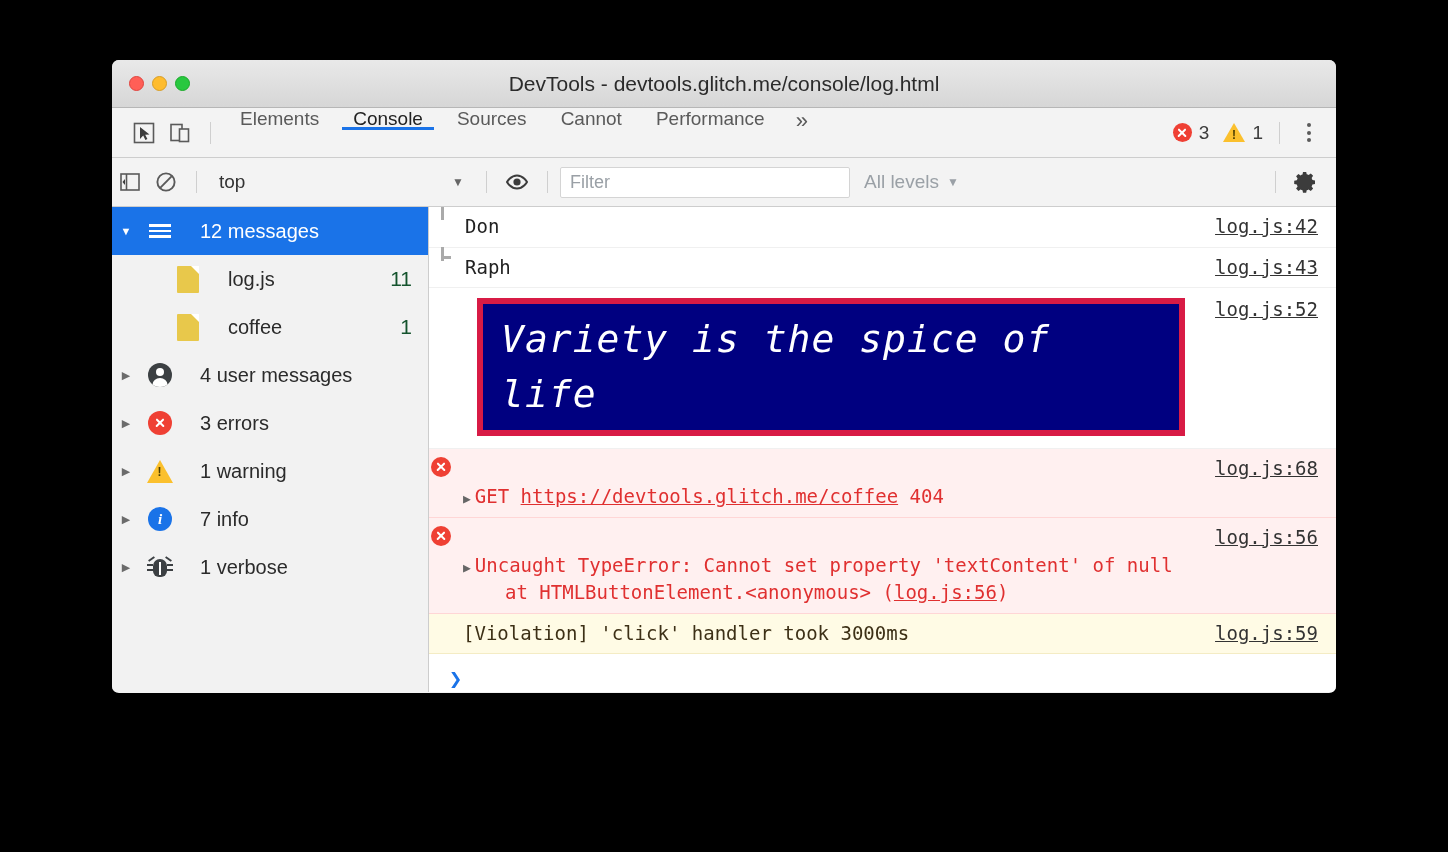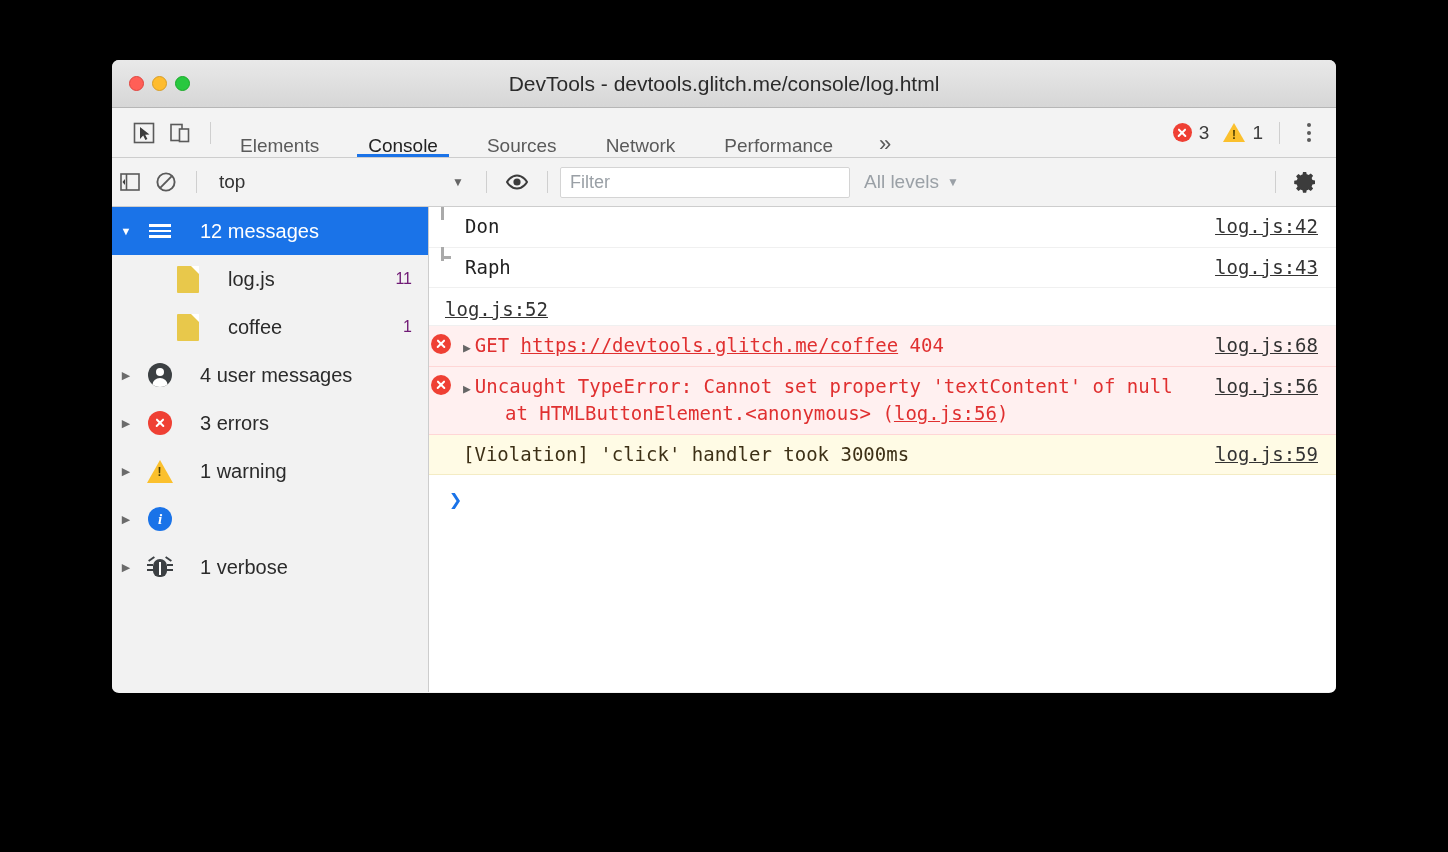--- a/index.html
+++ b/index.html
@@ -44,21 +44,21 @@
     border-bottom: 1px solid #cdcdcd;
     display: flex; align-items: center;
     padding-left: 14px;
   }
   .tool-icon {
     width: 36px; height: 36px;
     display: flex; align-items: center; justify-content: center;
     color: #5a5a5a;
   }
   .vsep { width: 1px; height: 22px; background: #cfcfcf; margin: 0 12px; }
-  .tabs { display: flex; align-items: flex-end; height: 100%; gap: 15px; }
+  .tabs { display: flex; align-items: flex-start; height: 100%; }
   .tab {
     display: flex; align-items: center;
     padding: 0 17px;
     font-size: 19px; color: #5a5a5a;
     position: relative;
     white-space: nowrap;
   }
   .tab.active { color: #222; }
   .tab.active::after {
     content: ""; position: absolute;
@@ -145,21 +145,21 @@
     white-space: nowrap;
   }
   .srow.selected { background: #1a73e8; color: #fff; }
   .srow .twisty {
     width: 28px; flex: none; text-align: center;
     font-size: 11px; color: #6b6b6b;
   }
   .srow.selected .twisty { color: #fff; }
   .srow .sicon { width: 40px; flex: none; display: flex; align-items: center; justify-content: center; }
   .srow .slabel { flex: 1; margin-left: 20px; }
-  .srow .scount { color: #701a75; font-size: 16px; }
+  .srow .scount { color: #14532d; font-size: 21px; }
   .srow.child { padding-left: 28px; }
 
   .ico-list { display: flex; flex-direction: column; gap: 3px; }
   .ico-list i { display: block; width: 22px; height: 2.6px; background: #fff; }
   .doc {
     width: 22px; height: 27px; background: #e8c84b; position: relative;
     border-radius: 1px;
   }
   .doc::after {
     content: ""; position: absolute; right: 0; top: 0;
@@ -242,21 +242,21 @@
     content: ""; position: absolute;
     left: 12px; bottom: -5px; width: 10px; height: 3px; background: #aaa;
   }
   .mtext { flex: 1; padding-left: 10px; color: #222; word-break: break-word; }
   .src {
     flex: none; padding-right: 18px; padding-left: 16px;
     color: #333; text-decoration: underline;
     white-space: nowrap; font-size: 19px;
   }
   .msg.error { background: #fff0f0; border-bottom-color: #ffd6d6; }
-  .msg.error .mtext { color: #e03030; }
+  .msg.error .mtext { color: #e03030; margin-top: 28px; }
   .msg.warnrow { background: #fffbe5; border-bottom-color: #f4ecc4; justify-content: center; }
   .msg.warnrow .mtext { color: #3d3016; }
   .disc { color: #666; font-size: 13px; margin-right: 4px; }
   .ico-err-sm {
     width: 20px; height: 20px; border-radius: 50%;
     background: #ef4034; position: relative; flex: none;
   }
   .ico-err-sm::before, .ico-err-sm::after {
     content: ""; position: absolute; left: 50%; top: 50%;
     width: 11px; height: 2.4px; background: #fff; border-radius: 1px;
@@ -313,21 +313,21 @@
         <rect x="3" y="3.5" width="11" height="16" fill="none" stroke="#5a5a5a" stroke-width="1.6"></rect>
         <rect x="11.5" y="8" width="9" height="12.5" fill="#f3f3f3" stroke="#5a5a5a" stroke-width="1.6"></rect>
       </svg>
     </div>
     <div class="vsep"></div>
 
     <div class="tabs">
       <div class="tab">Elements</div>
       <div class="tab active">Console</div>
       <div class="tab">Sources</div>
-      <div class="tab">Network</div>
+      <div class="tab">Cannot</div>
       <div class="tab">Performance</div>
       <div class="tab-more">»</div>
     </div>
 
     <div class="tabbar-right">
       <div class="counter">
         <span class="ico-err"></span>
         <span>3</span>
       </div>
       <div class="counter">
@@ -448,20 +448,21 @@
           </span>
         </span>
         <span class="slabel">1 warning</span>
       </div>
 
       <div class="srow">
         <span class="twisty">▶</span>
         <span class="sicon">
             <span class="ico-info">i</span>
           </span>
+        <span class="slabel">7 info</span>
       </div>
 
       <div class="srow">
         <span class="twisty">▶</span>
         <span class="sicon">
           <span class="ico-bug">
             <span class="ant l"></span>
               <span class="ant r"></span>
             <span class="shell"></span>
               <span class="slit"></span>
@@ -484,20 +485,23 @@
         <div class="src">log.js:42</div>
       </div>
 
       <div class="msg group-last">
         <div class="indent-line"></div>
         <div class="mtext">Raph</div>
         <div class="src">log.js:43</div>
       </div>
 
       <div class="msg styled">
+        <div class="banner-wrap">
+          <div class="banner">Variety is the spice of life</div>
+        </div>
         <div class="src" style="padding-top:8px;">log.js:52</div>
       </div>
 
       <div class="msg error">
         <div class="gutter">
             <span class="ico-err-sm"></span>
           </div>
         <div class="mtext">
           <span class="disc">▶</span><span>GET</span>
           <span class="urlk">https://devtools.glitch.me/coffee</span>

